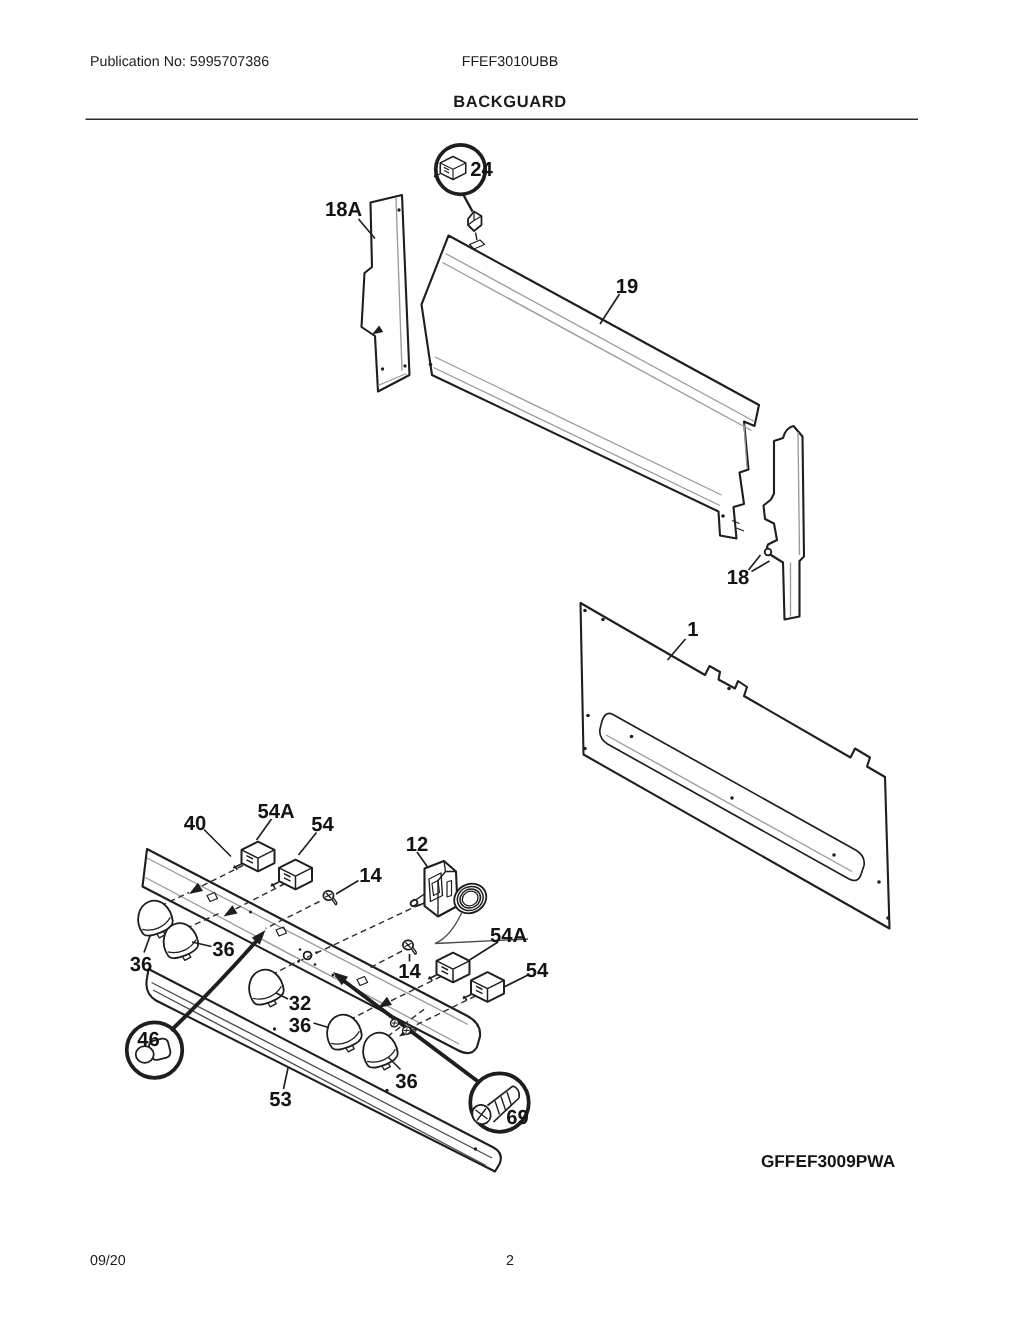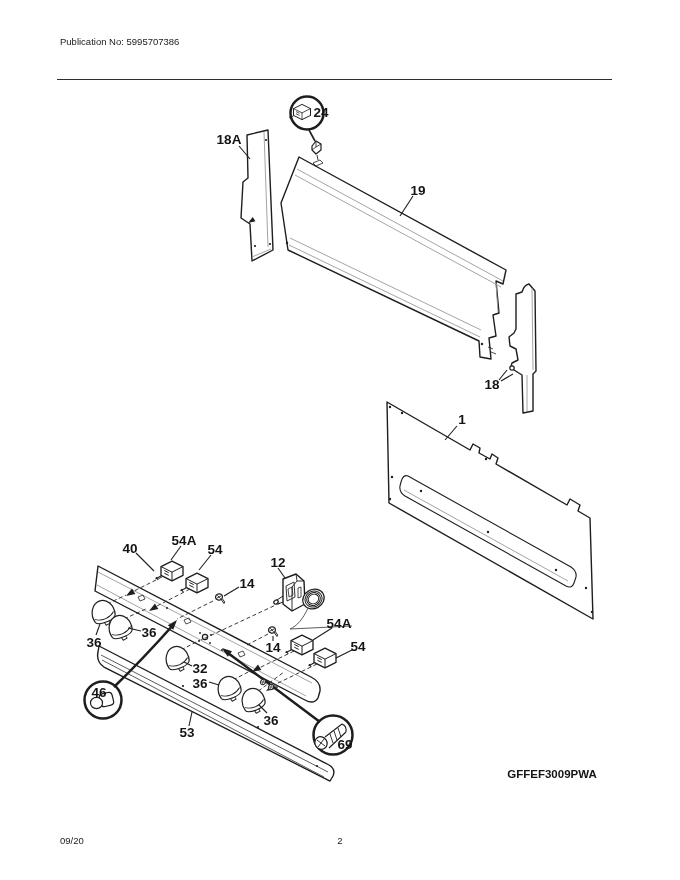--- a/index.html
+++ b/index.html
@@ -27,20 +27,22 @@
   .code{font-family:"Liberation Sans",sans-serif;font-size:11.5px;font-weight:bold;
         fill:#141414;text-anchor:middle;}
   .dot{fill:#1e1e1e;}
 </style>
 </head>
 <body>
 
 <div id="page">
 
   <div class="hdr-pub">Publication No: 5995707386</div>
+  <div class="hdr-model">FFEF3010UBB</div>
+  <div class="hdr-title">BACKGUARD</div>
   <div class="hdr-rule"></div>
 
   <svg class="diagram" width="680" height="880" viewBox="0 0 680 880" xmlns="http://www.w3.org/2000/svg">
     <defs>
       <path id="arr" d="M0,0 L-9,-3.2 L-9,3.2 Z" fill="#1e1e1e"></path>
       <g id="knob">
         <path class="ol2" d="M -11,7 C -13.5,-3 -7,-11.5 0.5,-11.5 C 8.5,-11.5 13,-2.5 10.5,6.5 C 9.5,9.5 5,10.5 0,10.5 C -5,10.5 -10,9.5 -11,7 Z"></path>
         <path class="nf" style="stroke-width:.9" d="M -10.5,4 C -4,8.5 4.5,8 10,3.5"></path>
         <path class="nf" style="stroke-width:.9" d="M -2.5,10.5 L -2,13.5 L 2.5,13 L 2,10.3"></path>
       </g>

